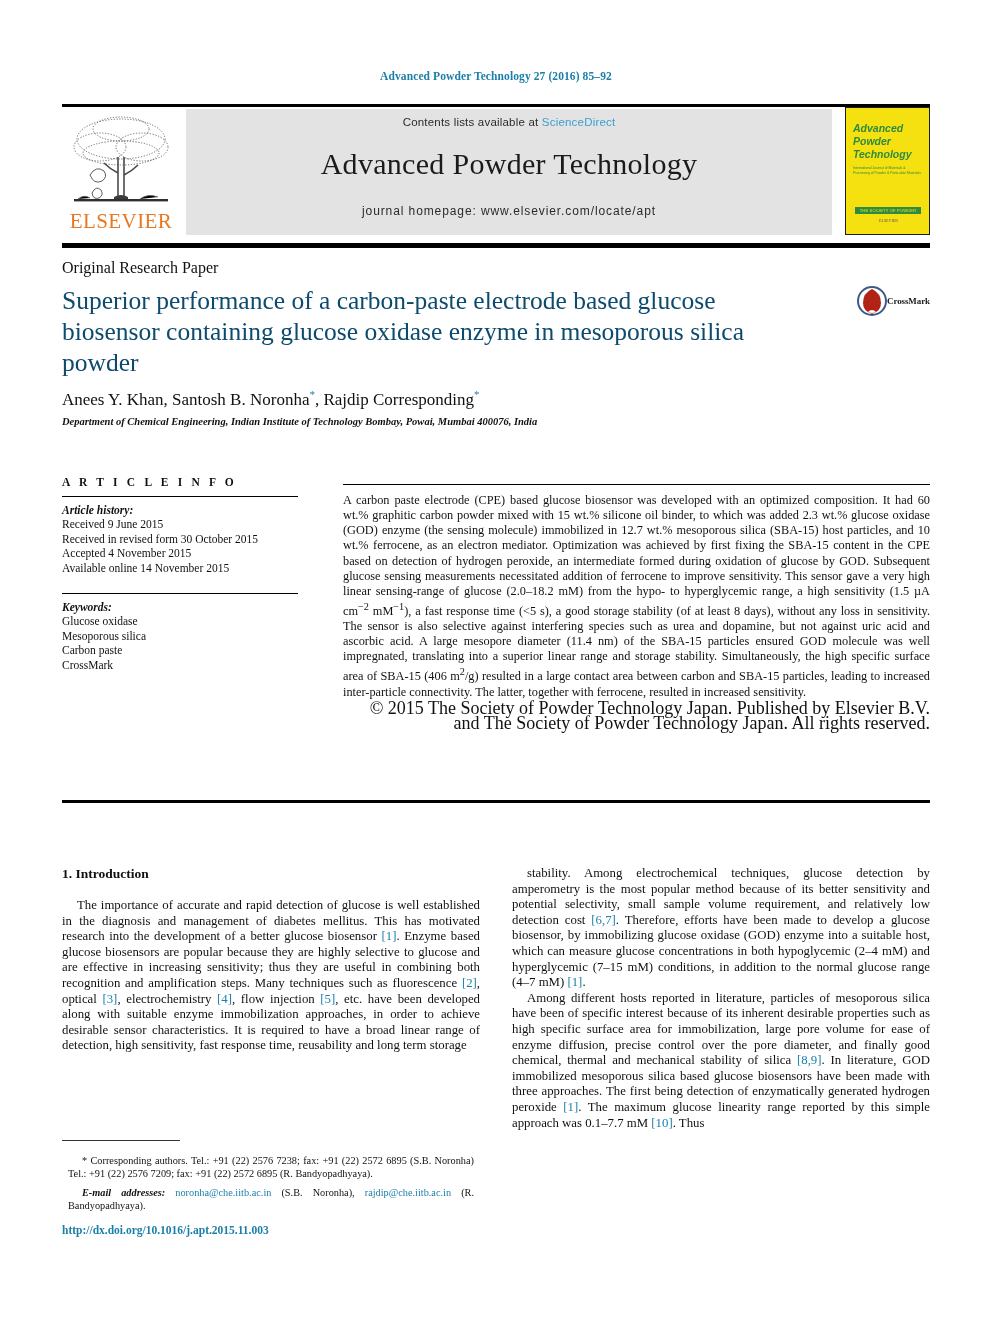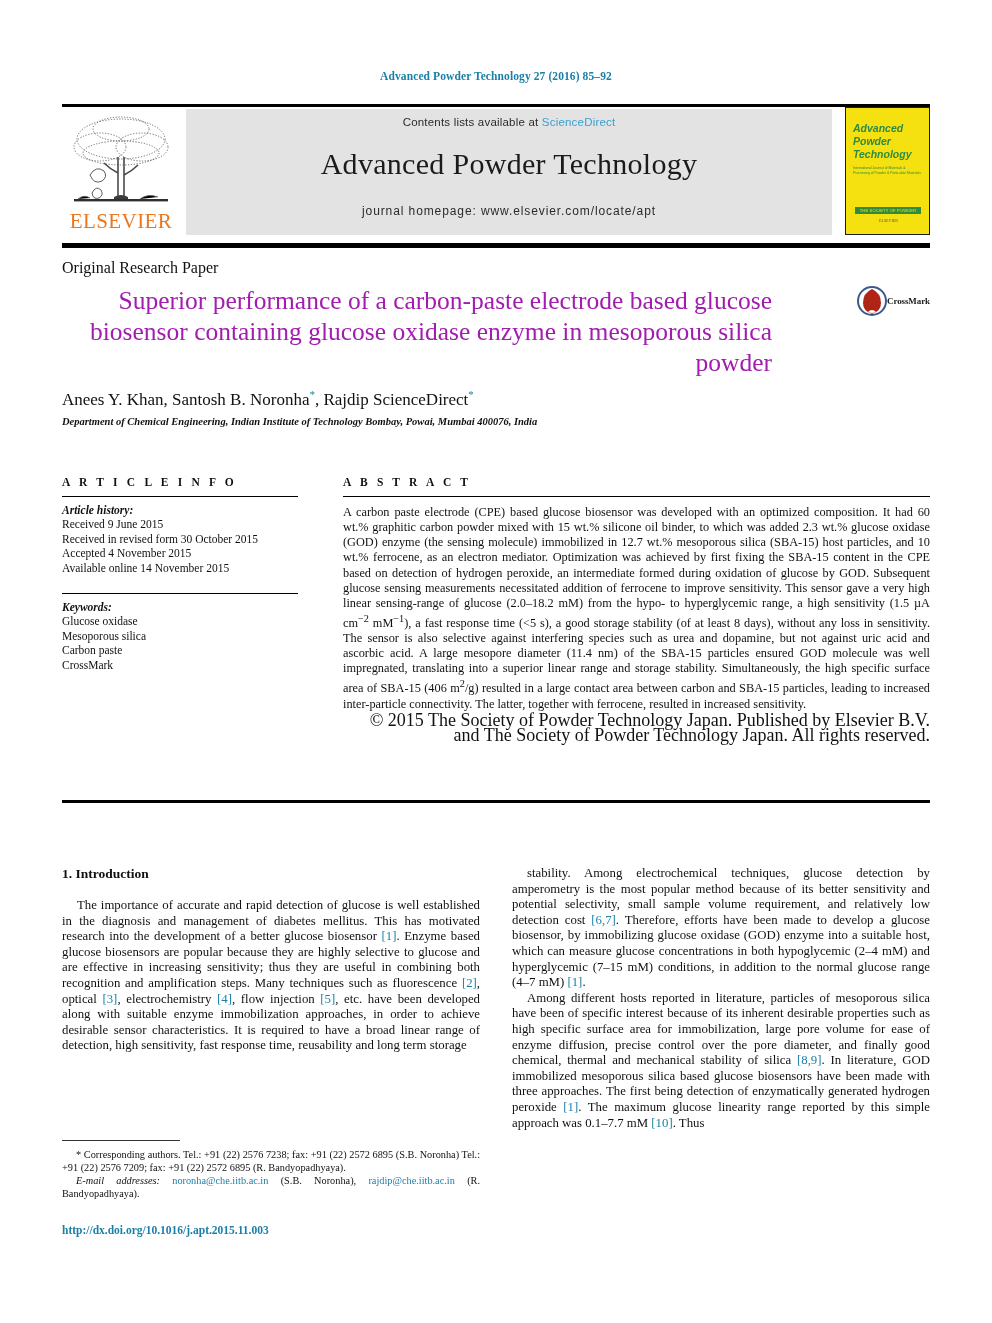--- a/index.html
+++ b/index.html
@@ -183,22 +183,21 @@
     left: 62px; top: 259px;
     font-size: 16px;
     color: #111;
   }
   .paper-title {
     position: absolute;
     left: 62px; top: 285px;
     width: 710px;
     font-size: 25.5px;
     line-height: 31px;
-    color: #a21caf;
-    text-align: right;
+    color: #0c4a6e;
   }
   .authors {
     position: absolute;
     left: 62px; top: 388px;
     width: 790px;
     font-size: 17px;
     color: #111;
   }
   .authors sup {
     color: #1a7fa8;
@@ -339,24 +338,24 @@
   }
   .footnote {
     position: absolute;
     left: 62px; top: 1148px;
     width: 418px;
     font-size: 10.3px;
     line-height: 13px;
     text-align: justify;
     color: #111;
   }
-  .footnote p { margin: 0; }
+  .footnote p { margin: 6px; }
   .fn-indent { text-indent: 14px; }
   .mail { color: #1a7fa8; }
-  .fn-ital { font-style: italic; font-weight: normal; }
+  .fn-ital { font-style: italic; font-weight: bold; }
 
   
   .doi {
     position: absolute;
     left: 62px; top: 1224px;
     font-size: 11.5px;
     font-weight: bold;
     color: #1a7fa8;
   }
   .issn {
@@ -417,21 +416,21 @@
       <div class="cover-mark">ELSEVIER</div>
     </div>
   </div>
 
   <div class="thick-bar"></div>
 
   <div class="article-type">Original Research Paper</div>
   <div class="paper-title">Superior performance of a carbon-paste electrode based glucose biosensor containing glucose oxidase enzyme in mesoporous silica powder</div>
 
   <div class="authors">
-    <span>Anees Y. Khan, Santosh B. Noronha</span><sup>*</sup><span>, Rajdip ScienceDirect</span><sup>*</sup>
+    <span>Anees Y. Khan, Santosh B. Noronha</span><sup>*</sup><span>, Rajdip Corresponding</span><sup>*</sup>
   </div>
 
   <div class="affiliation">Department of Chemical Engineering, Indian Institute of Technology Bombay, Powai, Mumbai 400076, India</div>
 
   <div class="crossmark">
     <svg width="30" height="30" viewBox="0 0 30 30" aria-hidden="true">
       <circle cx="15" cy="15" r="14" fill="#ffffff" stroke="#3b5a8c" stroke-width="2"></circle>
       <path d="M15 3 q9 4 9 14 q0 8 -9 11 q-9 -3 -9 -11 q0 -10 9 -14 z" fill="#b02418"></path>
       <path d="M11 26 q4 -4 8 0 q-4 2 -8 0 z" fill="#ffffff"></path>
     </svg>
@@ -448,21 +447,20 @@
     <div class="info-line">Available online 14 November 2015</div>
     <div class="info-rule second"></div>
     <div class="info-head">Keywords:</div>
     <div class="info-line">Glucose oxidase</div>
     <div class="info-line">Mesoporous silica</div>
     <div class="info-line">Carbon paste</div>
     <div class="info-line">CrossMark</div>
   </div>
 
   <div class="abs-col">
-    <div class="kicker">A B S T R A C T</div>
     <div class="abs-rule"></div>
     <div class="abs-body">A carbon paste electrode (CPE) based glucose biosensor was developed with an optimized composition. It had 60 wt.% graphitic carbon powder mixed with 15 wt.% silicone oil binder, to which was added 2.3 wt.% glucose oxidase (GOD) enzyme (the sensing molecule) immobilized in 12.7 wt.% mesoporous silica (SBA-15) host particles, and 10 wt.% ferrocene, as an electron mediator. Optimization was achieved by first fixing the SBA-15 content in the CPE based on detection of hydrogen peroxide, an intermediate formed during oxidation of glucose by GOD. Subsequent glucose sensing measurements necessitated addition of ferrocene to improve sensitivity. This sensor gave a very high linear sensing-range of glucose (2.0–18.2 mM) from the hypo- to hyperglycemic range, a high sensitivity (1.5 µA cm<sup>−2</sup> mM<sup>−1</sup>), a fast response time (&lt;5 s), a good storage stability (of at least 8 days), without any loss in sensitivity. The sensor is also selective against interfering species such as urea and dopamine, but not against uric acid and ascorbic acid. A large mesopore diameter (11.4 nm) of the SBA-15 particles ensured GOD molecule was well impregnated, translating into a superior linear range and storage stability. Simultaneously, the high specific surface area of SBA-15 (406 m<sup>2</sup>/g) resulted in a large contact area between carbon and SBA-15 particles, leading to increased inter-particle connectivity. The latter, together with ferrocene, resulted in increased sensitivity.</div>
     <div class="abs-copy">© 2015 The Society of Powder Technology Japan. Published by Elsevier B.V. and The Society of Powder Technology Japan. All rights reserved.</div>
   </div>
 
   <div class="rule-2"></div>
 
   <div class="sec-head">1. Introduction</div>
 
   <div class="col-left">

